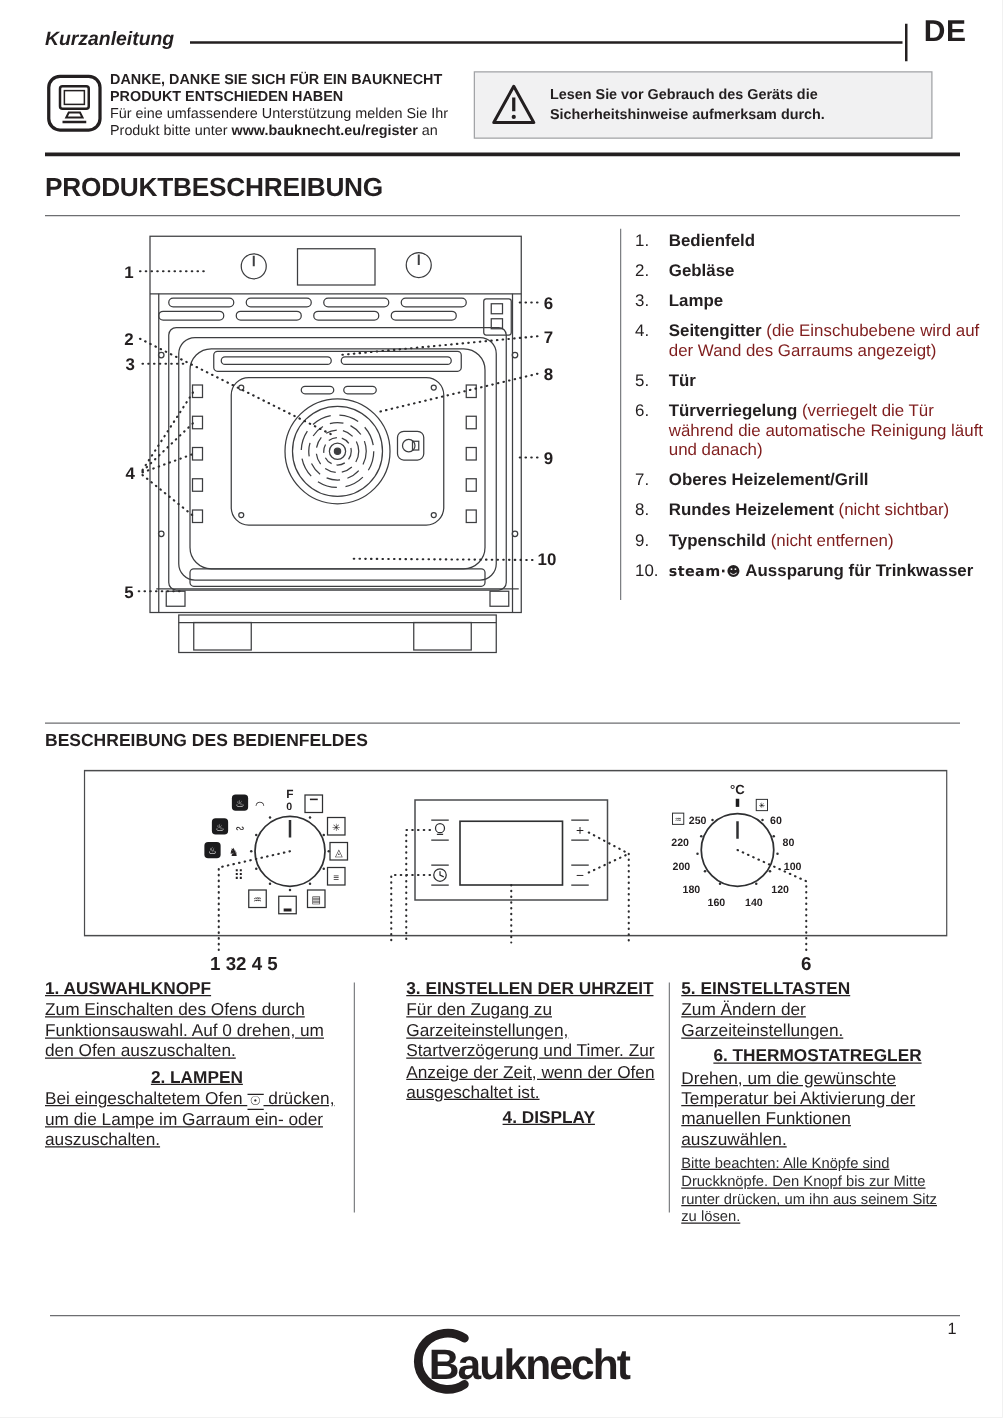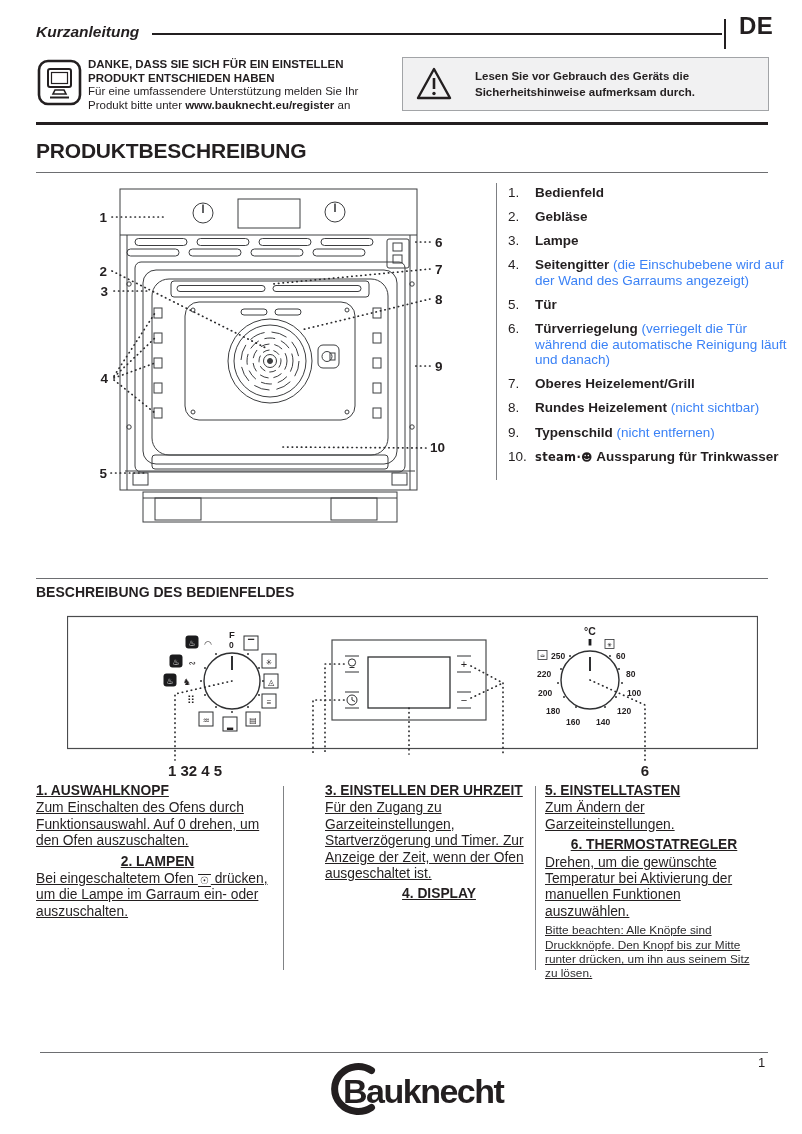--- a/index.html
+++ b/index.html
@@ -8,36 +8,36 @@
   .abs{position:absolute;}
   .rule{position:absolute;background:#231f20;}
   .rule-thin{position:absolute;background:#6d6e71;}
   
   .doc-type{left:36px;top:23px;font-size:15.5px;font-weight:bold;font-style:italic;}
   .title-rule{left:152px;top:33px;width:570px;height:2px;}
   .lang-bar{left:724px;top:19px;width:2px;height:30px;}
   .lang{left:739px;top:12px;font-size:24px;font-weight:bold;letter-spacing:.5px;}
   .thanks{left:88px;top:58px;width:312px;font-size:11.5px;line-height:13.6px;}
   .thanks .b{font-weight:bold;}
-  .warn-box{left:402px;top:57px;width:367px;height:54px;background:#f1f1f2;border:1px solid #a2a4a7;
-            display:flex;align-items:center;box-sizing:border-box;gap:12px;}
+  .warn-box{left:379px;top:57px;width:367px;height:54px;background:#f1f1f2;border:1px solid #a2a4a7;
+            display:flex;align-items:center;box-sizing:border-box;}
   .warn-box .txt{font-size:11.5px;font-weight:bold;line-height:16px;padding-right:10px;}
   .thick-rule{left:36px;top:122px;width:732px;height:3px;}
   
   .h1{left:36px;top:139px;font-size:21px;font-weight:bold;letter-spacing:-.2px;}
   .h1-rule{left:36px;top:172px;width:732px;height:1px;}
   .sec2-rule{left:36px;top:578px;width:732px;height:1px;}
   .h2{left:36px;top:584px;font-size:14px;font-weight:bold;}
   
   .parts{left:496px;top:183px;width:298px;border-left:1px solid #7d7f83;padding:2px 0 6px 11px;box-sizing:border-box;}
   .parts ol{list-style:none;margin:0;padding:0;font-size:13.5px;line-height:15.6px;}
   .parts li{position:relative;padding-left:27px;margin-bottom:8.5px;}
   .parts li .num{position:absolute;left:0;top:0;}
   .parts li .nm{font-weight:bold;}
-  .parts li .nt{font-weight:normal;color:#3b82f6;}
+  .parts li .nt{font-weight:normal;color:#7f1d1d;}
   .steam-word{font-weight:bold;font-size:11.5px;letter-spacing:.3px;}
   .steam-face{font-size:11px;}
   
   .col{position:absolute;top:783px;font-size:13.8px;line-height:16.4px;text-decoration:underline;}
   .col h3{font-size:13.8px;font-weight:bold;margin:0 0 1px 0;}
   .col h3.second{margin-top:4px;text-align:center;}
   .col p{margin:0;}
   .col .note{font-size:11.8px;line-height:14.4px;margin-top:3px;color:#2e2e30;}
   .col1{left:36px;width:243px;}
   .col2{left:293px;width:228px;margin-left:32px;}
@@ -63,21 +63,21 @@
 
   <svg class="abs" style="left:37px;top:59px;" width="45" height="47" viewBox="0 0 45 47">
     <rect x="2" y="2" width="41" height="43" rx="9" fill="none" stroke="#231f20" stroke-width="2.6"></rect>
     <rect x="11" y="10" width="23" height="18" rx="2" fill="none" stroke="#231f20" stroke-width="2"></rect>
     <rect x="14.5" y="13.5" width="16" height="11" fill="none" stroke="#231f20" stroke-width="1.2"></rect>
     <path d="M18 31 L27 31 L29 35 L16 35 Z" fill="none" stroke="#231f20" stroke-width="1.6"></path>
     <line x1="13" y1="38.5" x2="32" y2="38.5" stroke="#231f20" stroke-width="2"></line>
   </svg>
 
   <div class="abs thanks">
-    <div class="b">DANKE, DASS SIE SICH FÜR EIN EINSTELLEN</div>
+    <div class="b">DANKE, DANKE SIE SICH FÜR EIN BAUKNECHT</div>
     <div class="b">PRODUKT ENTSCHIEDEN HABEN</div>
     <div>Für eine umfassendere Unterstützung melden Sie Ihr</div>
     <div><span>Produkt bitte unter </span><span class="b">www.bauknecht.eu/register</span><span> an</span></div>
   </div>
 
   <div class="abs warn-box">
     <svg width="38" height="36" viewBox="0 0 38 36" style="margin:0 10px 0 12px;flex:none;">
       <path d="M19 3 L35 32 L3 32 Z" fill="none" stroke="#231f20" stroke-width="2.4" stroke-linejoin="round"></path>
       <line x1="19" y1="12" x2="19" y2="23" stroke="#231f20" stroke-width="2.6"></line>
       <circle cx="19" cy="27.5" r="1.7" fill="#231f20"></circle>

